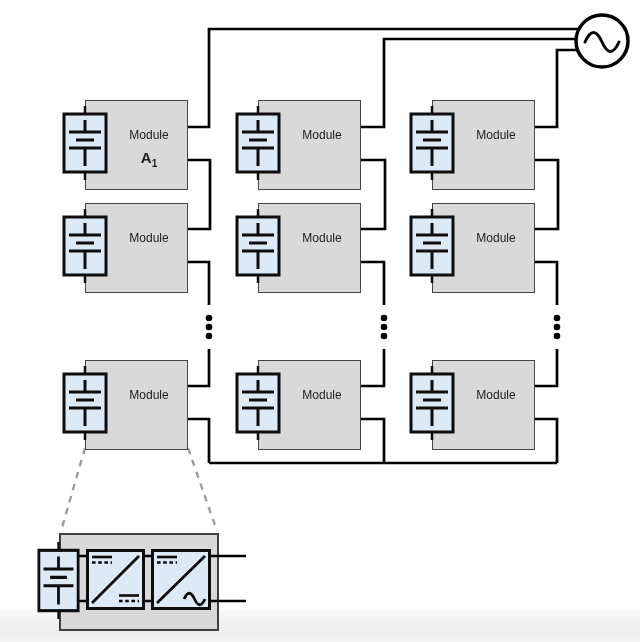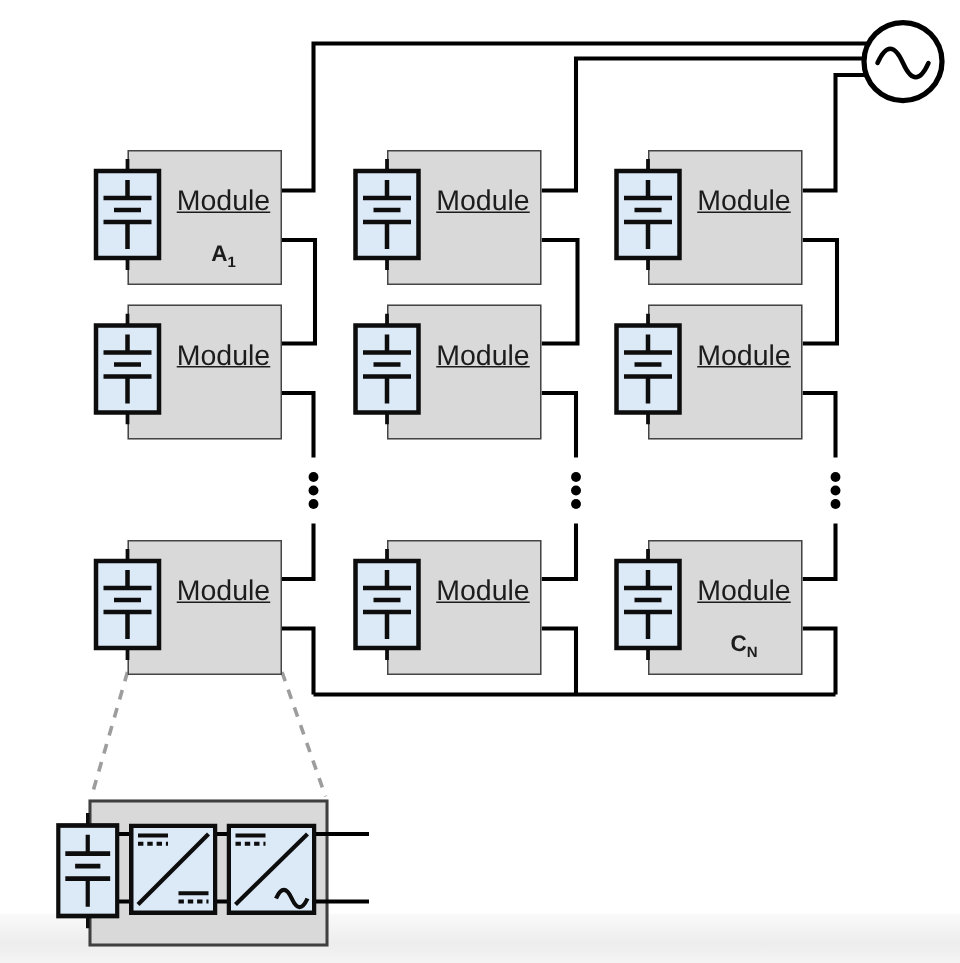--- a/index.html
+++ b/index.html
@@ -13,22 +13,22 @@
   
   .wire{stroke:var(--wire);stroke-width:2.7;fill:none;}
   .busdot{fill:var(--wire);}
   .callout-line{stroke:var(--callout);stroke-width:2.4;fill:none;stroke-dasharray:6.5 6;}
   .ac-circle{fill:#ffffff;stroke:var(--wire);stroke-width:3.5;}
   .ac-sine{stroke:var(--wire);stroke-width:3;fill:none;stroke-linecap:round;}
   
   .module{position:absolute;width:103px;height:90px;box-sizing:border-box;
           background:var(--module_fill);border:1.5px solid var(--module_border);}
   .mlabel{position:absolute;left:26px;right:1px;top:24px;text-align:center;color:var(--text);}
-  .mword{font-size:19px;line-height:20px;text-decoration:underline;}
-  .msub{font-size:15px;font-weight:bold;line-height:20px;margin-top:15px;}
+  .mword{font-size:12px;line-height:20px;}
+  .msub{font-size:15px;font-weight:bold;line-height:20px;margin-top:3px;}
   .msub sub{font-size:10px;font-weight:bold;}
   
   .detail-box{position:absolute;left:59px;top:533px;width:160px;height:98px;box-sizing:border-box;
               background:var(--module_fill);border:2px solid #3f3f3f;}
   .conv{position:absolute;}
   .conv-rect{fill:var(--battery_fill);stroke:#0d0d0d;stroke-width:3;}
   .conv-line{stroke:#0d0d0d;stroke-width:2.8;fill:none;}
   .conv-dash{stroke:#0d0d0d;stroke-width:2.6;fill:none;stroke-dasharray:3.6 2.6;}
   .conv-solid{stroke:#0d0d0d;stroke-width:2.6;fill:none;}
   
@@ -116,21 +116,20 @@
     </div>
   </div>
   <div class="module" style="left:432px;top:203px">
     <div class="mlabel">
       <div class="mword">Module</div>
     </div>
   </div>
   <div class="module" style="left:432px;top:360px">
     <div class="mlabel">
       <div class="mword">Module</div>
-      <div class="msub"><span>C</span><sub>N</sub></div>
     </div>
   </div>
 
   <div class="detail-box"></div>
 
   <svg class="layer" viewBox="0 0 640 642">
     <path class="wire" d="M78 556 H88 M78 601 H88 M143 556 H153 M143 601 H153"></path>
     <path class="wire" d="M209 556 H246 M209 601 H246"></path>
   </svg>
 

